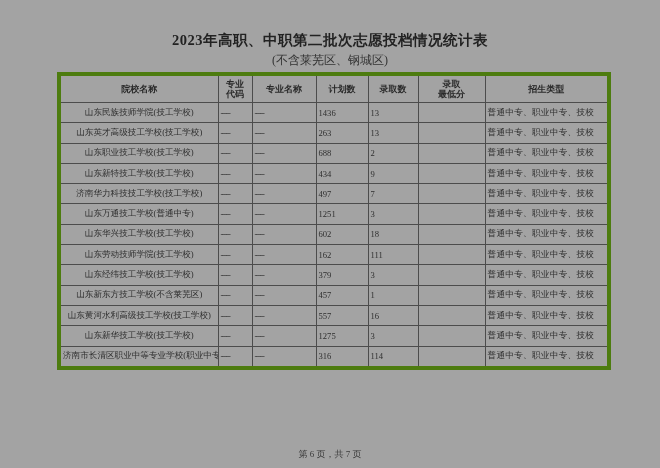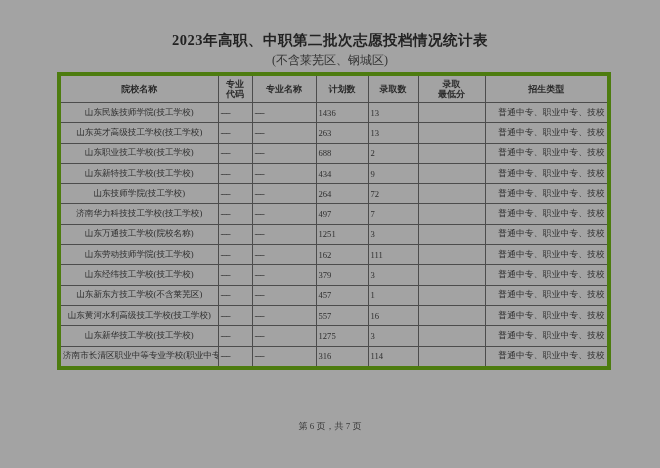--- a/index.html
+++ b/index.html
@@ -59,32 +59,32 @@
     white-space: pre-line;
     line-height: 1.15;
     color: #2a2a2a;
   }
   table.stats td {
     height: 19.3px;
     font-size: 8.6px;
     color: #2e2e2e;
   }
   td.col-school { text-align: center; padding-left: 3px; }
-  td.col-type   { text-align: right; letter-spacing: 0.3px; margin-left: 46px; }
+  td.col-type   { text-align: left; letter-spacing: 0.3px; margin-left: 46px; }
   td.col-num    { text-align: left; }
   td.dash {
     text-align: left;
     color: #9a9a9a;
     font-size: 8px;
     letter-spacing: -1px;
     padding-left: 3px;
   }
   .page-footer {
     position: absolute;
-    top: 420px;
+    top: 448px;
     left: 0;
     width: 100%;
     text-align: center;
     font-size: 9px;
     color: #3a3a3a;
   }
 </style>
 </head>
 <body>
 
@@ -148,47 +148,47 @@
         <tr>
           <td class="col-school">山东新特技工学校(技工学校)</td>
           <td class="dash">-----</td>
           <td class="dash">-----</td>
           <td class="col-num">434</td>
           <td class="col-num">9</td>
           <td class="col-num"></td>
           <td class="col-type">普通中专、职业中专、技校</td>
         </tr>
         <tr>
-          <td class="col-school">山东技师学院(技工学校)</td>
-          <td class="dash">-----</td>
-          <td class="dash">-----</td>
-          <td class="col-num">264</td>
-          <td class="col-num">72</td>
-          <td class="col-num"></td>
-          <td class="col-type">普通中专、职业中专、技校</td>
-        </tr>
-        <tr>
           <td class="col-school">济南华力科技技工学校(技工学校)</td>
           <td class="dash">-----</td>
           <td class="dash">-----</td>
           <td class="col-num">497</td>
           <td class="col-num">7</td>
           <td class="col-num"></td>
           <td class="col-type">普通中专、职业中专、技校</td>
         </tr>
         <tr>
-          <td class="col-school">山东万通技工学校(院校名称)</td>
+          <td class="col-school">山东万通技工学校(普通中专)</td>
           <td class="dash">-----</td>
           <td class="dash">-----</td>
           <td class="col-num">1251</td>
           <td class="col-num">3</td>
           <td class="col-num"></td>
           <td class="col-type">普通中专、职业中专、技校</td>
         </tr>
         <tr>
+          <td class="col-school">山东华兴技工学校(技工学校)</td>
+          <td class="dash">-----</td>
+          <td class="dash">-----</td>
+          <td class="col-num">602</td>
+          <td class="col-num">18</td>
+          <td class="col-num"></td>
+          <td class="col-type">普通中专、职业中专、技校</td>
+        </tr>
+        <tr>
           <td class="col-school">山东劳动技师学院(技工学校)</td>
           <td class="dash">-----</td>
           <td class="dash">-----</td>
           <td class="col-num">162</td>
           <td class="col-num">111</td>
           <td class="col-num"></td>
           <td class="col-type">普通中专、职业中专、技校</td>
         </tr>
         <tr>
           <td class="col-school">山东经纬技工学校(技工学校)</td>

